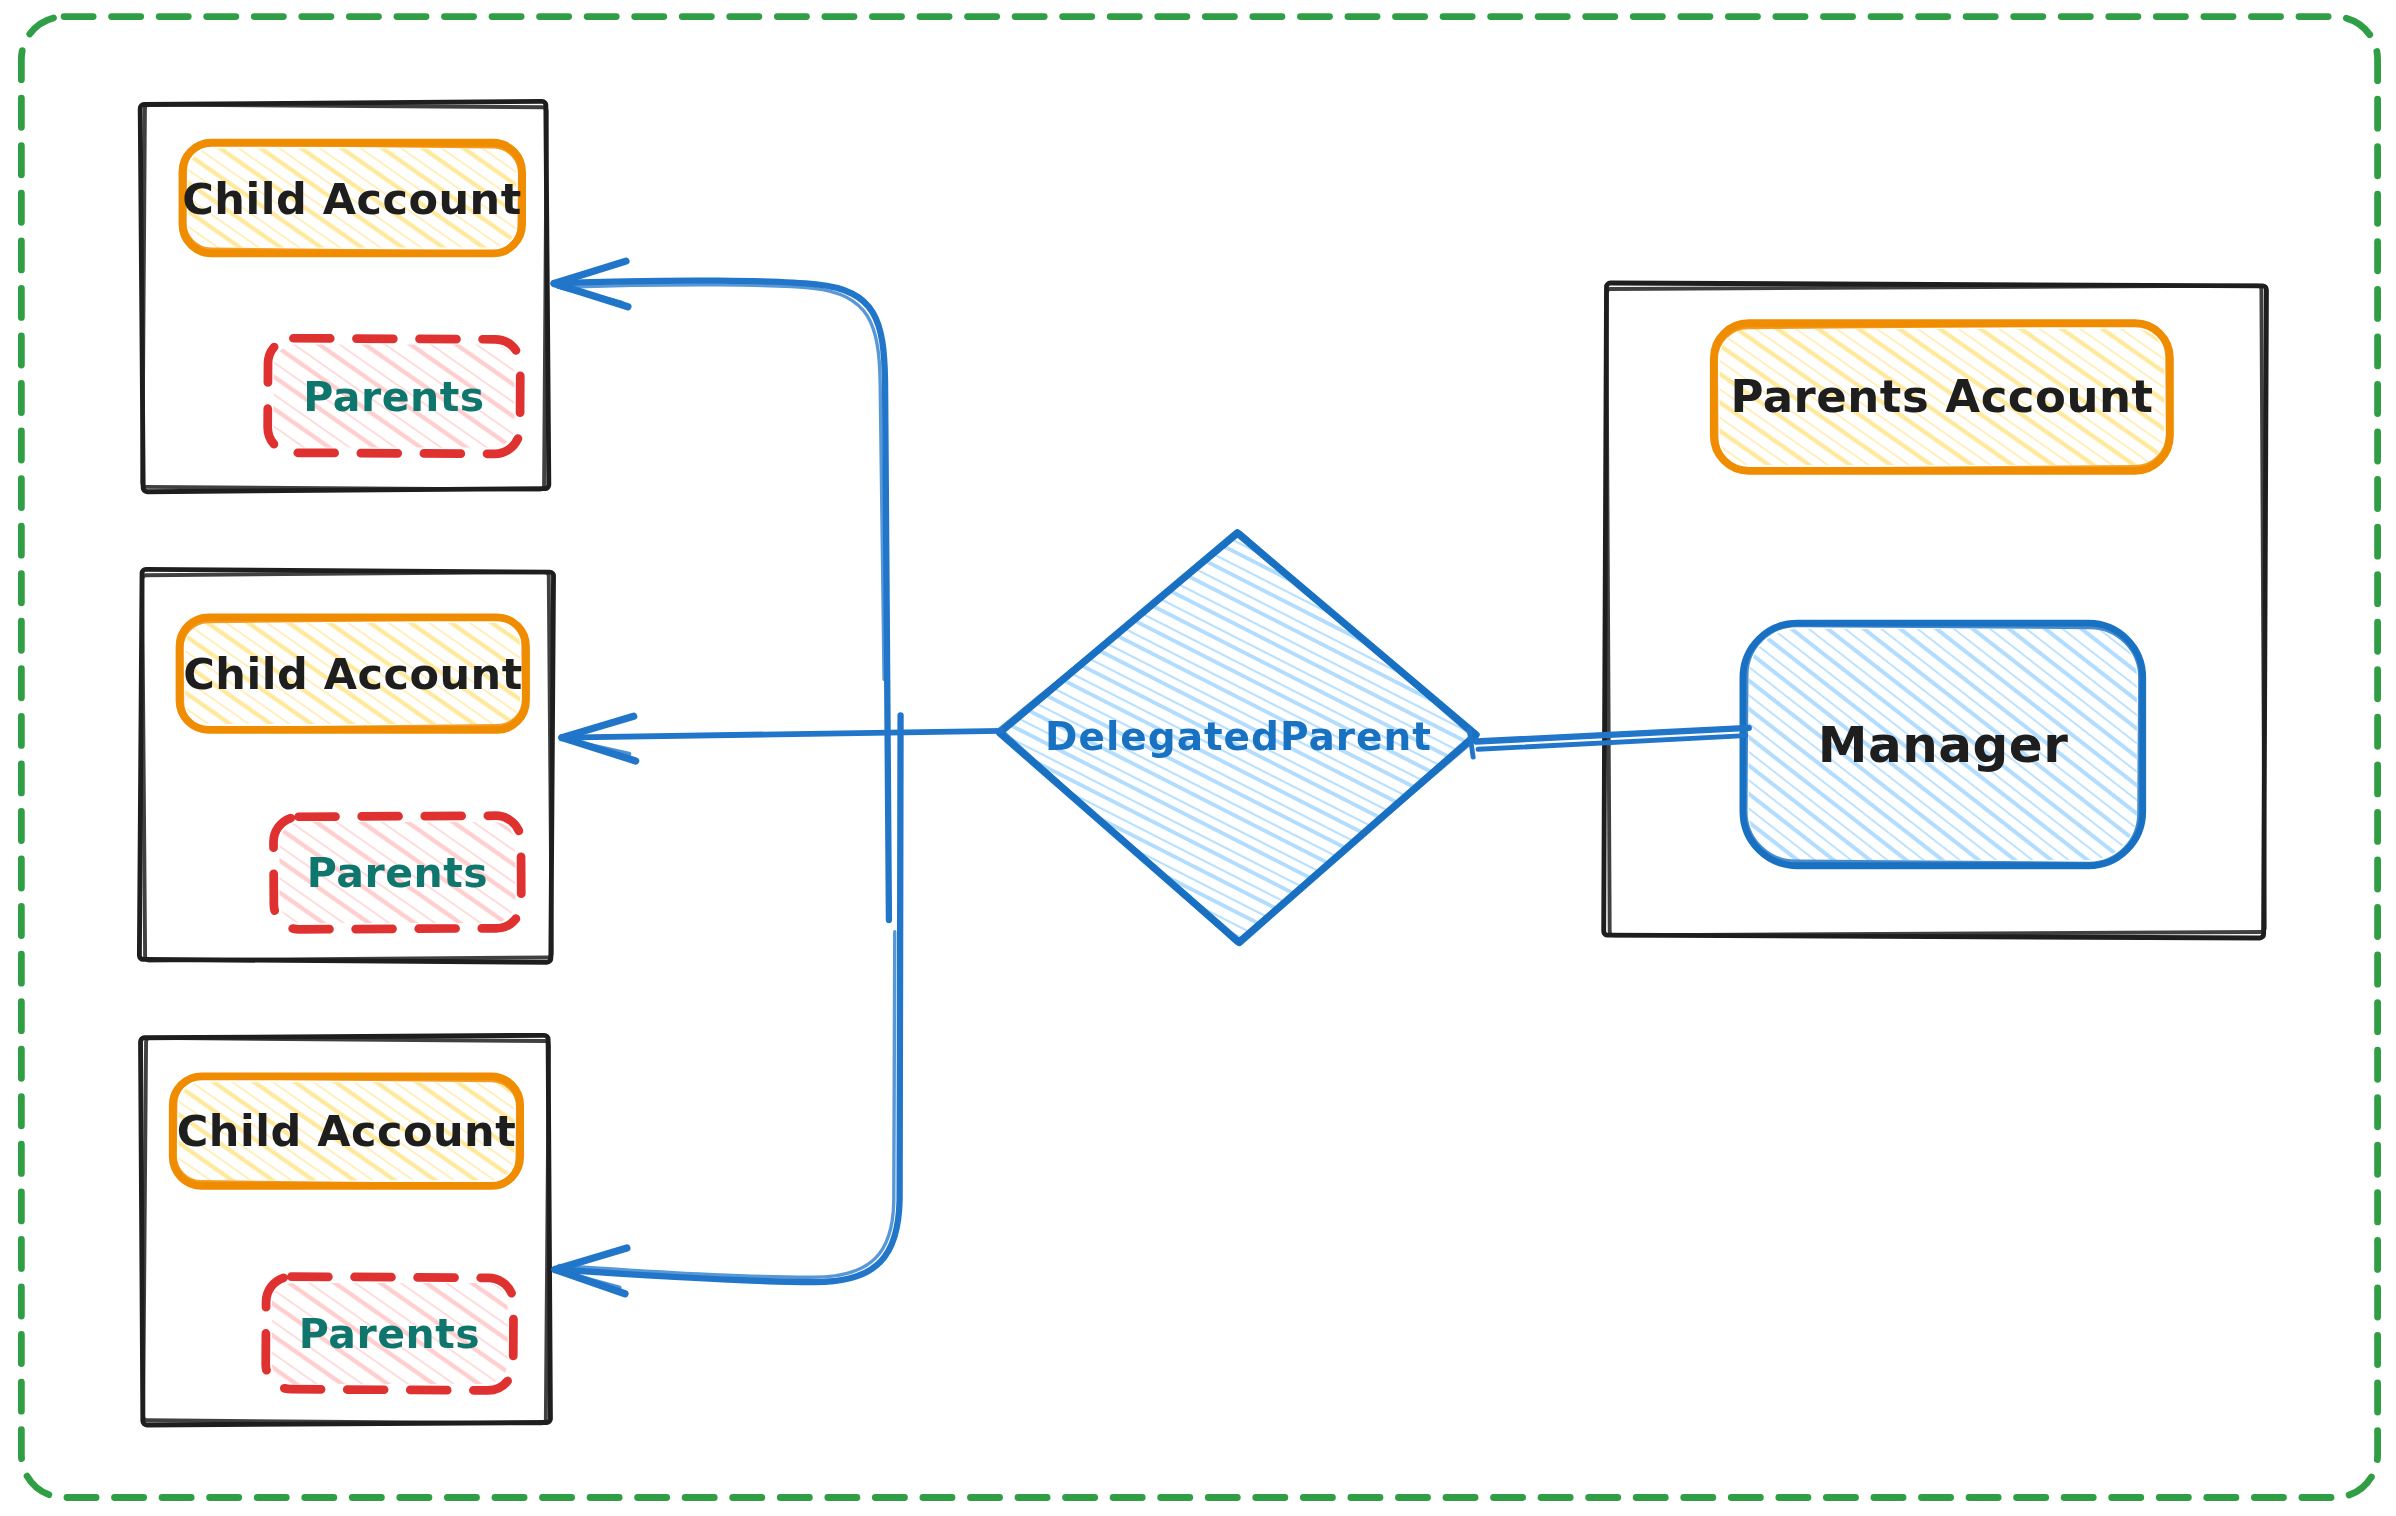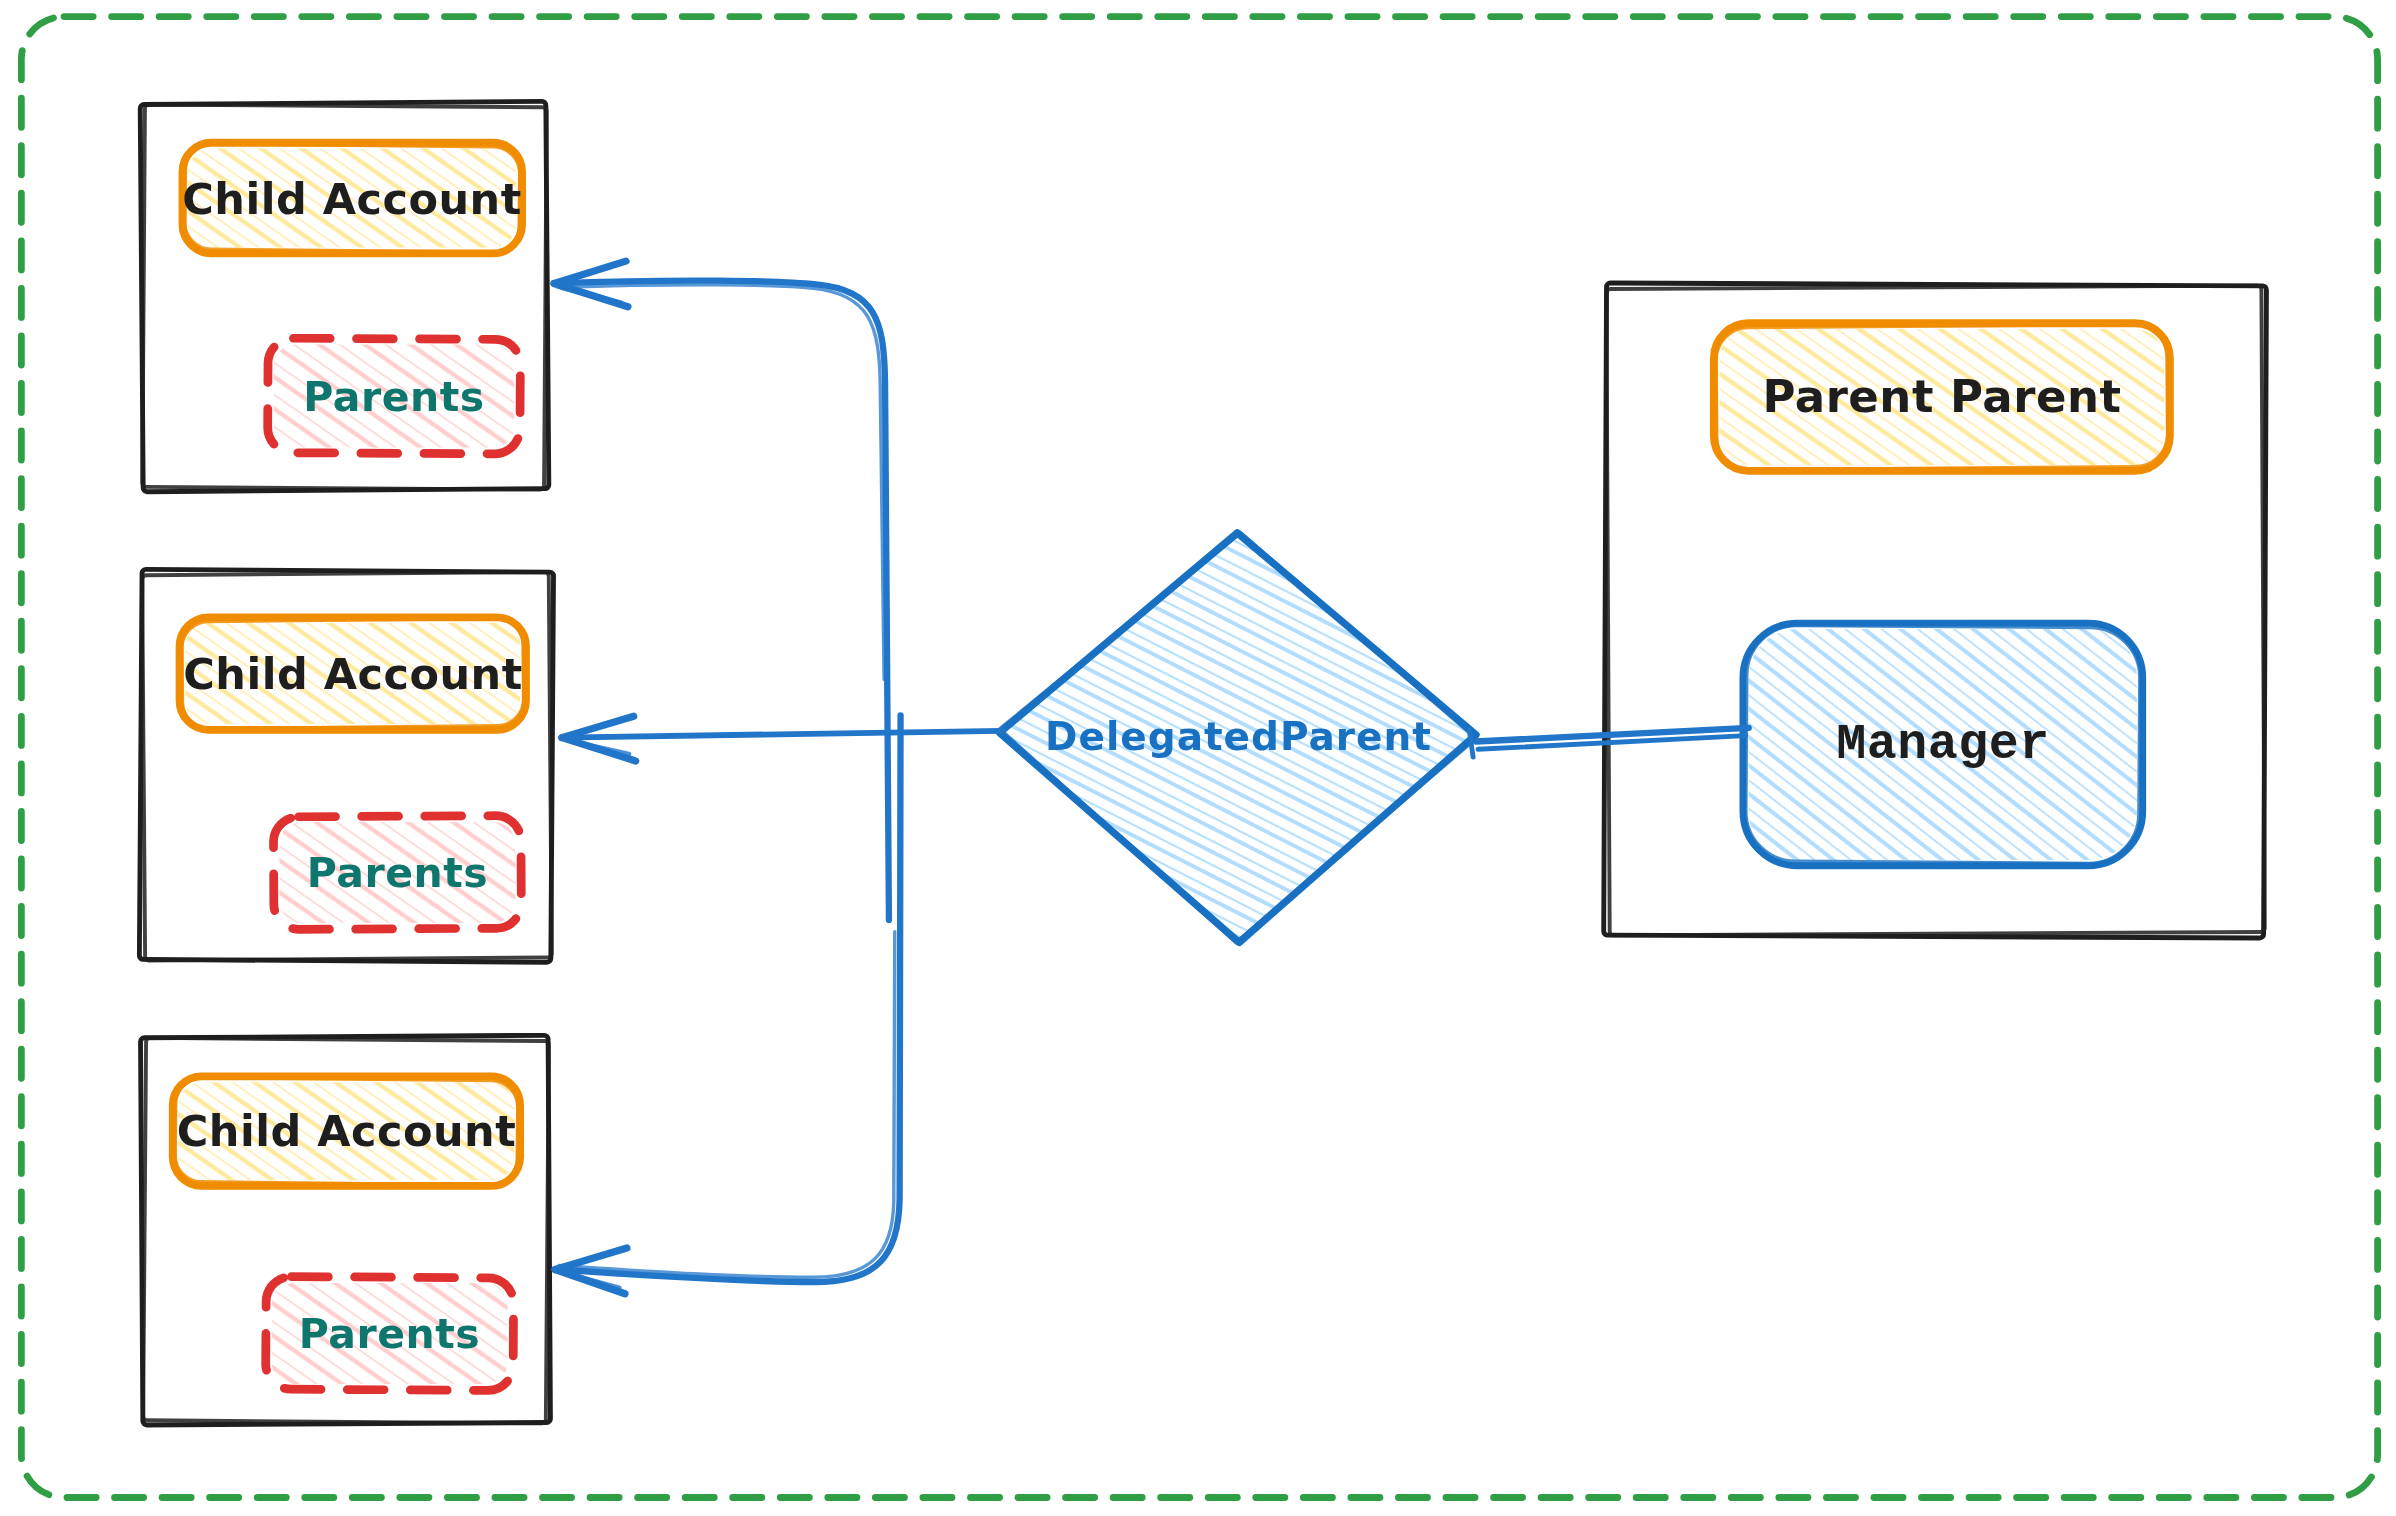--- a/index.html
+++ b/index.html
@@ -17,21 +17,21 @@
     text-align:center;
     font-weight:600;
     color:#1e1e1e;
     letter-spacing:0.5px;
     pointer-events:none;
     white-space:nowrap;
   }
   .lbl-child{font-size:43px;}
   .lbl-parents{font-size:41px;color:#0f766e;}
   .lbl-parent-account{font-size:45px;}
-  .lbl-manager{font-size:50px;font-family:Liberation Mono, monospace;}
+  .lbl-manager{font-size:50px;}
   .lbl-decision{
     font-size:39px;color:#1971c2;font-weight:600;
     flex-direction:row;line-height:1.32;letter-spacing:1px;
   }
 </style>
 </head>
 <body>
 
 <div id="canvas">
 
@@ -158,17 +158,17 @@
   <div class="lbl lbl-parents" style="left:274px;top:816px;width:247px;height:113px;">Parents</div>
 
   <div class="lbl lbl-child" style="left:173px;top:1076px;width:347px;height:110px;">Child Account</div>
   <div class="lbl lbl-parents" style="left:266px;top:1277px;width:247px;height:113px;">Parents</div>
 
   <div class="lbl lbl-decision" style="left:1063px;top:679px;width:351px;height:116px;">
     <span>Delegated</span>
     <span>Parent</span>
   </div>
 
-  <div class="lbl lbl-parent-account" style="left:1714px;top:323px;width:456px;height:147px;">Parent Parent</div>
+  <div class="lbl lbl-parent-account" style="left:1714px;top:323px;width:456px;height:147px;">Parents Account</div>
   <div class="lbl lbl-manager" style="left:1743px;top:623px;width:400px;height:243px;">Manager</div>
 
 </div>
 
 
 </body></html>

